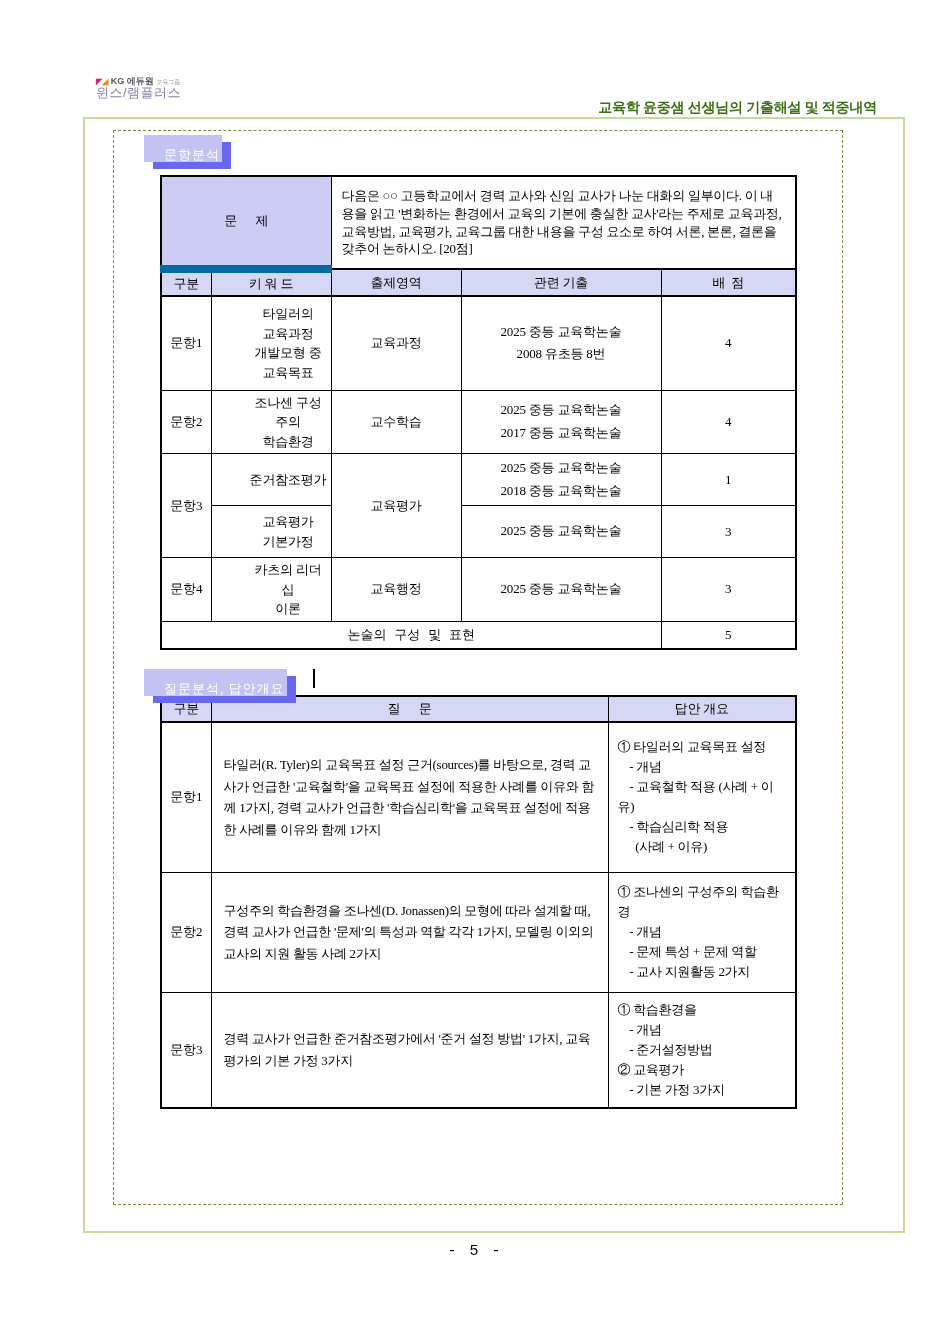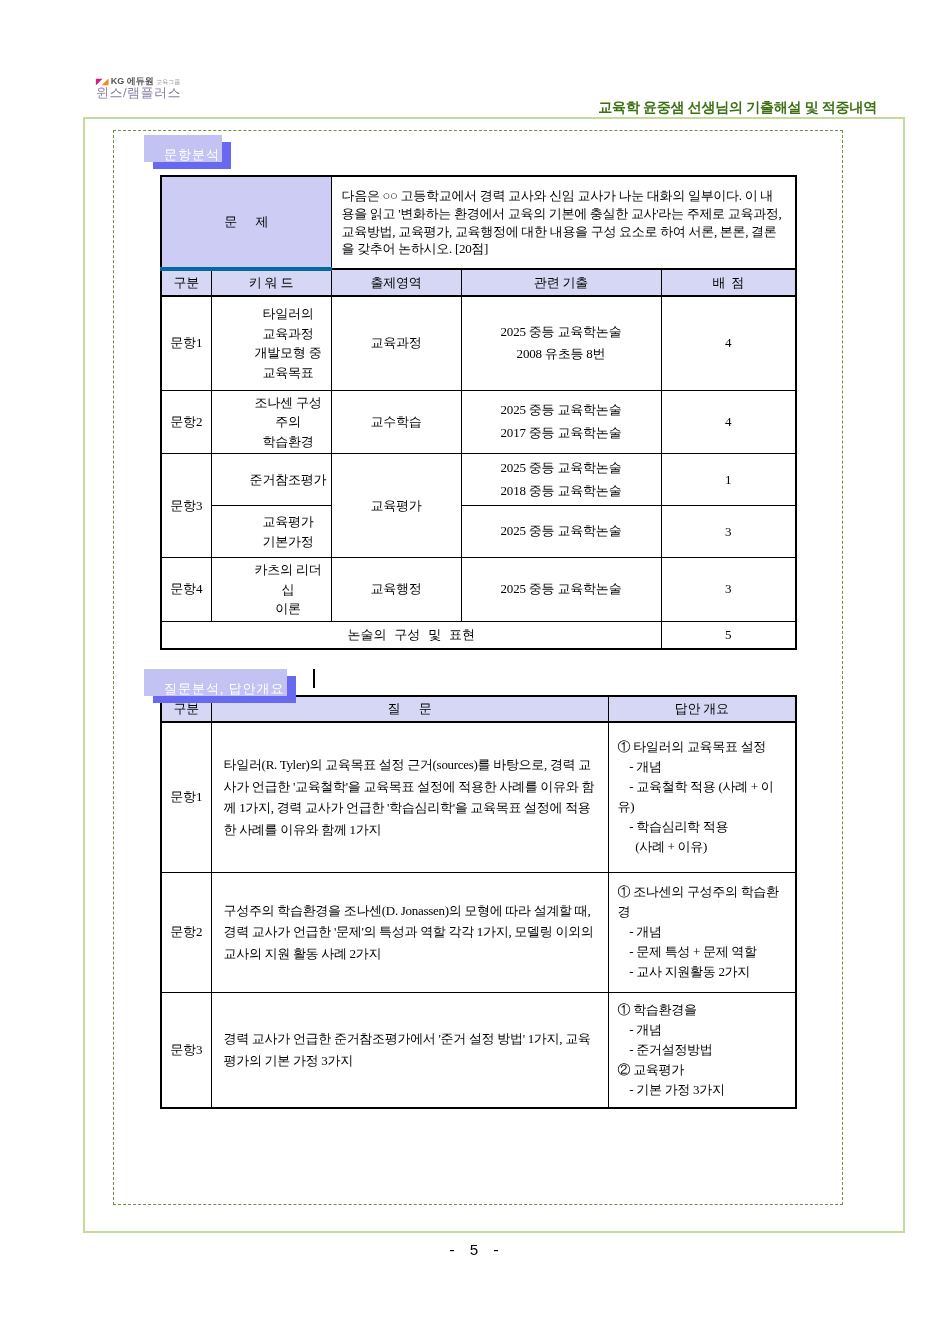--- a/index.html
+++ b/index.html
@@ -56,21 +56,21 @@
   }
   
   table{border-collapse:collapse;table-layout:fixed;position:absolute;background:#fff;}
   table{border:2px solid #000;}
   td,th{border:1px solid #000;font-size:13px;font-weight:normal;
     text-align:center;vertical-align:middle;padding:2px 4px;letter-spacing:-.2px;}
   .t1{left:160px;top:175px;width:635px;}
   .t2{left:160px;top:695px;width:635px;}
   .hdr{background:var(--header-bg);border-bottom:2px solid #000;border-radius:7px;}
   .hdr th{border-bottom:2px solid #000;white-space:pre-wrap;}
-  .problem-label{background:var(--problem-bg);border-bottom:4px solid #0369a1;white-space:pre-wrap;}
+  .problem-label{background:var(--problem-bg);border-bottom:8px solid #0369a1;white-space:pre-wrap;}
   .problem-text{
     text-align:left;vertical-align:middle;padding:6px 10px;line-height:17.6px;
     border-bottom:2px solid #000;letter-spacing:-.3px;
   }
   .pre{white-space:pre-line;line-height:1.5;padding-left:38px;}
   .related{white-space:pre-line;line-height:1.75;}
   .question{
     text-align:left;padding:8px 12px;line-height:21.5px;letter-spacing:-.3px;vertical-align:middle;
   }
   .answer{
@@ -104,21 +104,21 @@
   <colgroup>
     <col style="width:50px">
       <col style="width:120px">
       <col style="width:130px">
       <col style="width:200px">
       <col style="width:135px">
   </colgroup>
   <tbody>
       <tr style="height:93px">
     <td colspan="2" class="problem-label">문      제</td>
-    <td colspan="3" class="problem-text">다음은 ○○ 고등학교에서 경력 교사와 신임 교사가 나눈 대화의 일부이다. 이 내용을 읽고 '변화하는 환경에서 교육의 기본에 충실한 교사'라는 주제로 교육과정, 교육방법, 교육평가, 교육행정에 대한 내용을 구성 요소로 하여 서론, 본론, 결론을 갖추어 논하시오. [20점]</td>
+    <td colspan="3" class="problem-text">다음은 ○○ 고등학교에서 경력 교사와 신임 교사가 나눈 대화의 일부이다. 이 내용을 읽고 '변화하는 환경에서 교육의 기본에 충실한 교사'라는 주제로 교육과정, 교육방법, 교육평가, 교육그룹 대한 내용을 구성 요소로 하여 서론, 본론, 결론을 갖추어 논하시오. [20점]</td>
   </tr>
   <tr class="hdr" style="height:27px">
     <th>구분</th>
     <th>키 워 드</th>
     <th>출제영역</th>
     <th>관련 기출</th>
     <th>배  점</th>
   </tr>
   <tr style="height:94px">
     <td>문항1</td>

